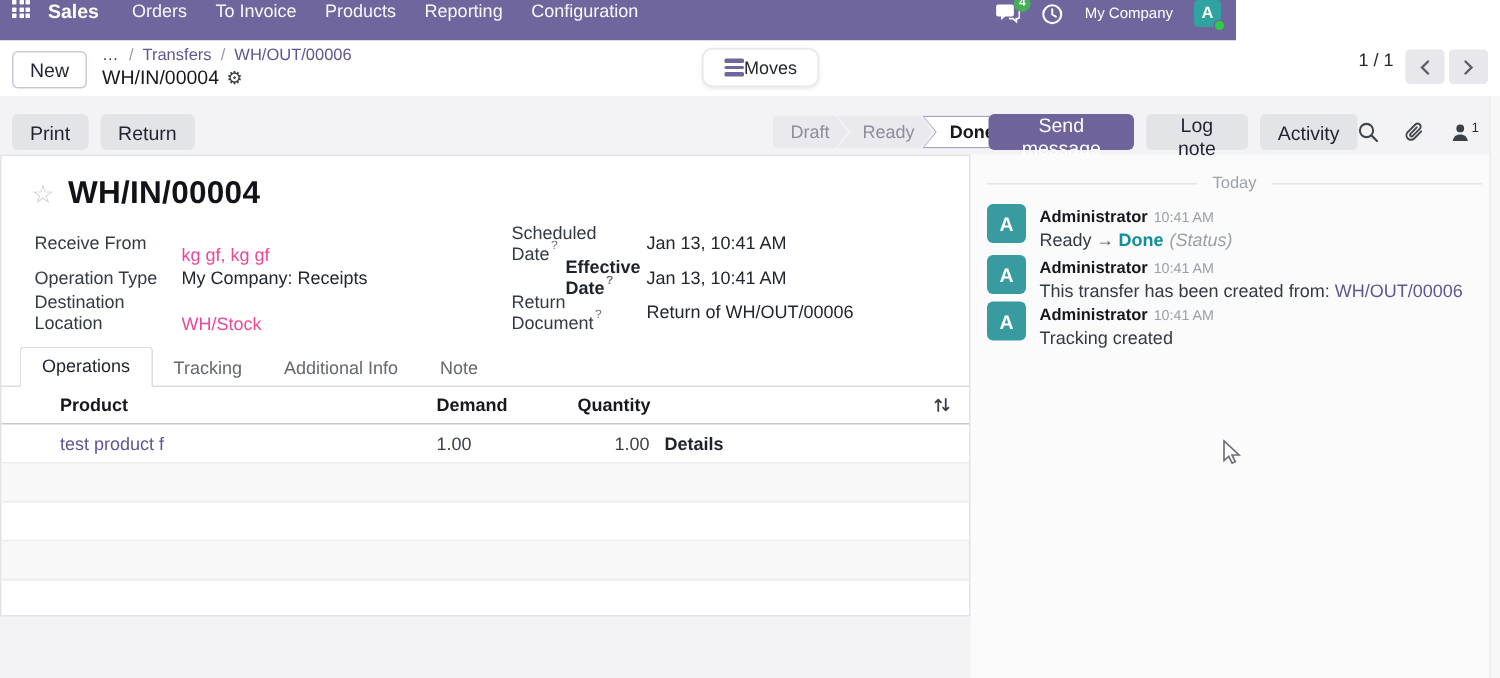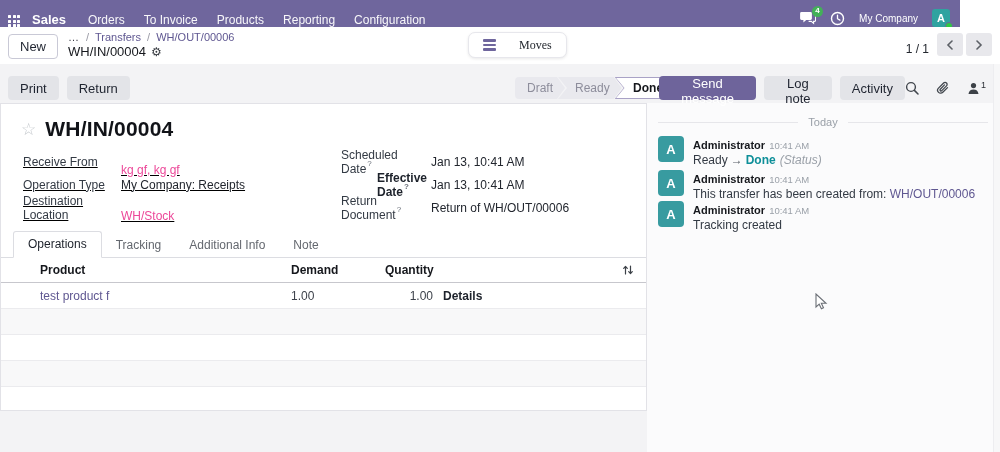--- a/index.html
+++ b/index.html
@@ -1,19 +1,19 @@
 <!DOCTYPE html>
 <html><head>
 <meta charset="utf-8">
 <style>
   * { margin:0; padding:0; box-sizing:border-box; }
   html,body { width:1000px; height:452px; font-family:"Liberation Sans", sans-serif; background:#fff; overflow:hidden; position:relative; }
 
   
-  .topbar { position:absolute; left:0; top:0; width:960px; height:27px; background:#6F669D; display:flex; align-items:flex-end; color:#fff; padding:0 10px 0 8px; }
+  .topbar { position:absolute; left:0; top:0; width:824px; height:27px; background:#6F669D; display:flex; align-items:flex-start; color:#fff; padding:0 10px 0 8px; }
   .apps-btn { display:grid; grid-template-columns:repeat(3,3px); grid-gap:1.5px; margin-right:12px; cursor:pointer; }
   .apps-btn i { width:3px; height:3px; background:#fff; border-radius:0.5px; }
   .brand { font-size:13px; font-weight:bold; margin-right:22px; }
   .topmenu { display:flex; gap:19px; font-size:12px; color:rgba(255,255,255,.95); }
   .topmenu span { cursor:pointer; }
   .topbar-right { margin-left:auto; display:flex; align-items:center; gap:14px; }
   .icon-badge-wrap { position:relative; display:inline-flex; }
   .badge { position:absolute; top:-5px; right:-7px; background:#43B058; color:#fff; font-size:8px; line-height:10px; min-width:11px; height:11px; border-radius:6px; text-align:center; padding:0 2px; font-weight:bold; }
   .company-name { font-size:10px; color:#fff; }
   .tb-avatar { position:relative; width:18px; height:18px; background:#2FA3A0; border-radius:3px; color:#fff; font-size:11px; font-weight:bold; display:flex; align-items:center; justify-content:center; }
@@ -22,24 +22,24 @@
   
   .controlbar { position:absolute; left:0; top:27px; width:1000px; height:37px; background:#fff; }
   .new-btn { position:absolute; left:8px; top:7px; height:25px; padding:0 11px; background:#fff; border:1px solid #c9c9d6; border-radius:4px; font-size:13px; color:#1f2430; font-family:inherit; cursor:pointer; }
   .bc-block { position:absolute; left:68px; top:3px; line-height:14px; }
   .bc-top { font-size:11px; color:#6a6a75; }
   .bc-top .bc-link { color:#5F5791; cursor:pointer; text-decoration:none; }
   .bc-top .bc-sep { color:#9a9aa5; margin:0 3px; }
   .bc-more { color:#3d3d46; cursor:pointer; letter-spacing:1px; }
   .bc-current { font-size:13px; color:#16181d; display:flex; align-items:center; gap:5px; margin-top:1px; }
   .gear { font-size:12px; color:#383c42; cursor:pointer; }
-  .moves-btn { position:absolute; left:468px; top:5px; height:26px; display:flex; align-items:center; gap:23px; background:#fff; border:1px solid #e7e7ec; border-radius:7px; box-shadow:0 1px 3px rgba(0,0,0,.09); padding:0 14px; font-size:12px; color:#23272e; cursor:pointer;font-family:Liberation Serif, serif; }
+  .moves-btn { position:absolute; left:468px; top:5px; height:26px; display:flex; align-items:center; gap:0; background:#fff; border:1px solid #e7e7ec; border-radius:7px; box-shadow:0 1px 3px rgba(0,0,0,.09); padding:0 14px; font-size:12px; color:#23272e; cursor:pointer; }
   .hamburger { display:flex; flex-direction:column; gap:2px; }
   .hamburger i { width:13px; height:2.5px; background:#6F669D; border-radius:1px; }
-  .pager { position:absolute; right:8px; top:6px; display:flex; align-items:flex-end; gap:8px; }
+  .pager { position:absolute; right:8px; top:6px; display:flex; align-items:flex-start; gap:8px; }
   .pager-value { font-size:12px; color:#23272e; }
   .pager-btn { width:26px; height:23px; background:#e8e8ec; border:none; border-radius:3px; color:#5c6066; cursor:pointer; display:flex; align-items:center; justify-content:center; }
   .pager-btn + .pager-btn { margin-left:-5px; }
   .pager-btn svg { display:block; }
 
   
   .content-bg { position:absolute; left:0; top:64px; width:1000px; height:388px; background:#f3f3f5; }
   .chatter-bg { position:absolute; left:647px; top:103px; width:346px; height:349px; background:#fbfbfc; }
 
   
@@ -61,21 +61,21 @@
   .chatter-icons { margin-left:auto; display:flex; align-items:center; gap:17px; padding-right:4px; }
   .cicon { cursor:pointer; display:inline-flex; align-items:flex-start; }
   .follower-count { font-size:9px; color:#2b2f36; margin-left:1px; margin-top:-2px; }
 
   
   .sheet { position:absolute; left:0; top:103px; width:647px; height:308px; background:#fff; border:1px solid #e2e2e7; }
   .sheet-title-row { position:absolute; left:20px; top:13px; display:flex; align-items:center; gap:9px; }
   .fav-star { font-size:17px; color:#c6cace; cursor:pointer; line-height:1; }
   .sheet-title { font-size:21px; font-weight:bold; color:#111318; letter-spacing:0.2px; }
 
-  .fields-left { position:absolute; left:22px; top:46px;text-decoration:underline; }
+  .fields-left { position:absolute; left:22px; top:46px; }
   .fields-right { position:absolute; left:340px; top:46px; }
   .frow { display:flex; font-size:12px; height:23px; align-items:center; }
   .flabel { width:98px; color:#333a44; flex:none; }
   .fields-right .flabel { width:90px; }
   .fhelp { font-size:8px; color:#6a707a; vertical-align:top; position:relative; top:-3px; margin-left:1px; }
   .fvalue { color:#22262e; }
   .fvalue.link { color:#ec4899; cursor:pointer;margin-top:16px; }
   .flabel.bold { font-weight:bold; color:#1d222b;padding-left:36px; }
 
   

